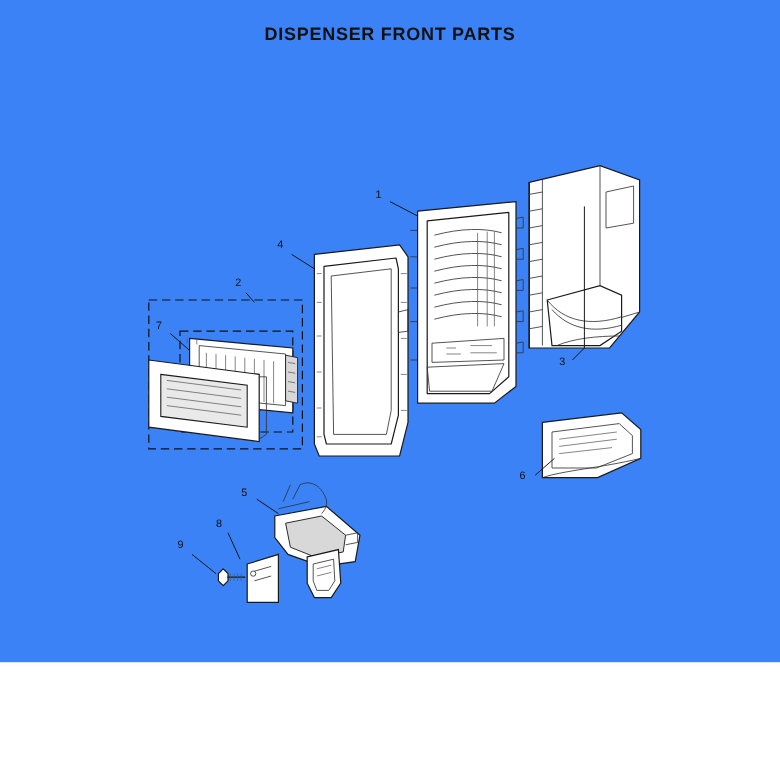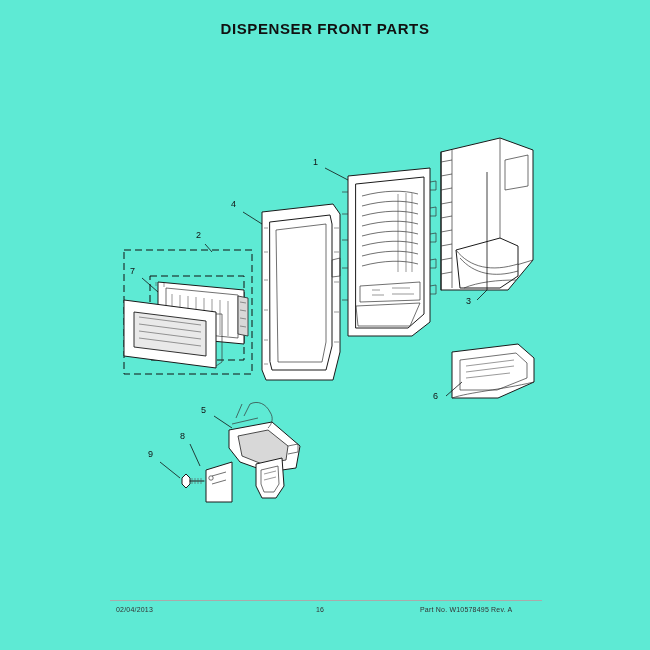--- a/index.html
+++ b/index.html
@@ -3,22 +3,22 @@
 <meta charset="utf-8">
 <style>
   html, body {
     margin: 0;
     padding: 0;
     background: #ffffff;
   }
   #page {
     position: relative;
     width: 650px;
-    height: 650px;
-    background: #5eead4;
+    height: 552px;
+    background: #3b82f6;
     font-family: "Liberation Sans", sans-serif;
     overflow: hidden;
   }
   #title {
     position: absolute;
     top: 20px;
     left: 0;
     width: 650px;
     text-align: center;
     font-size: 15px;

